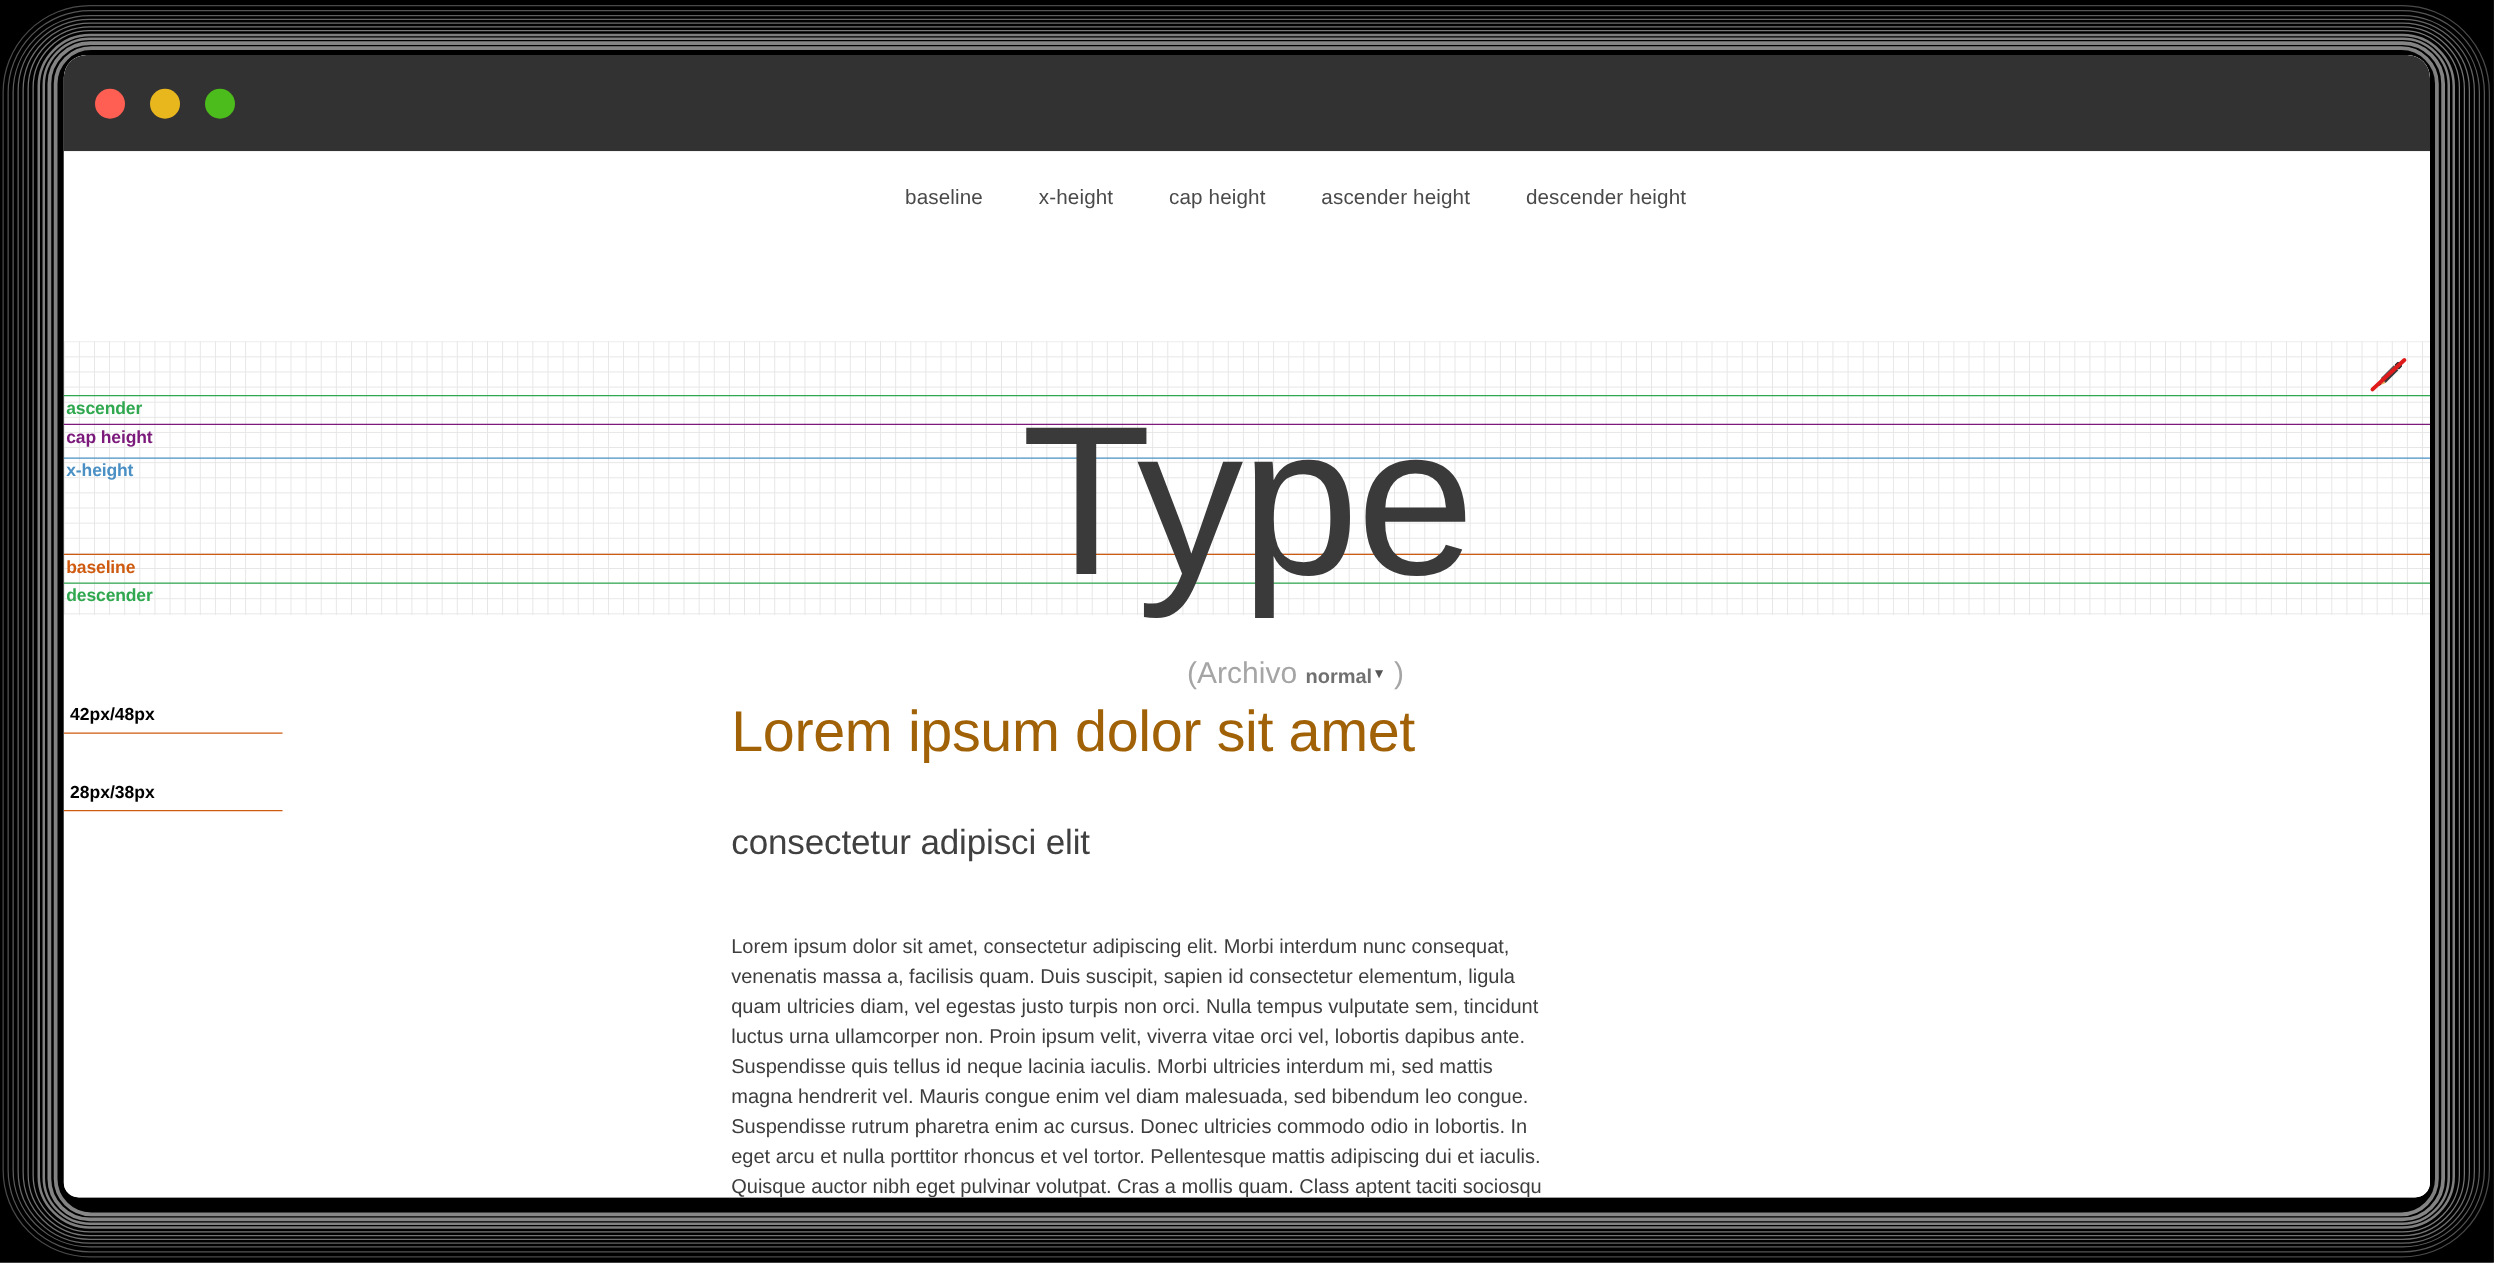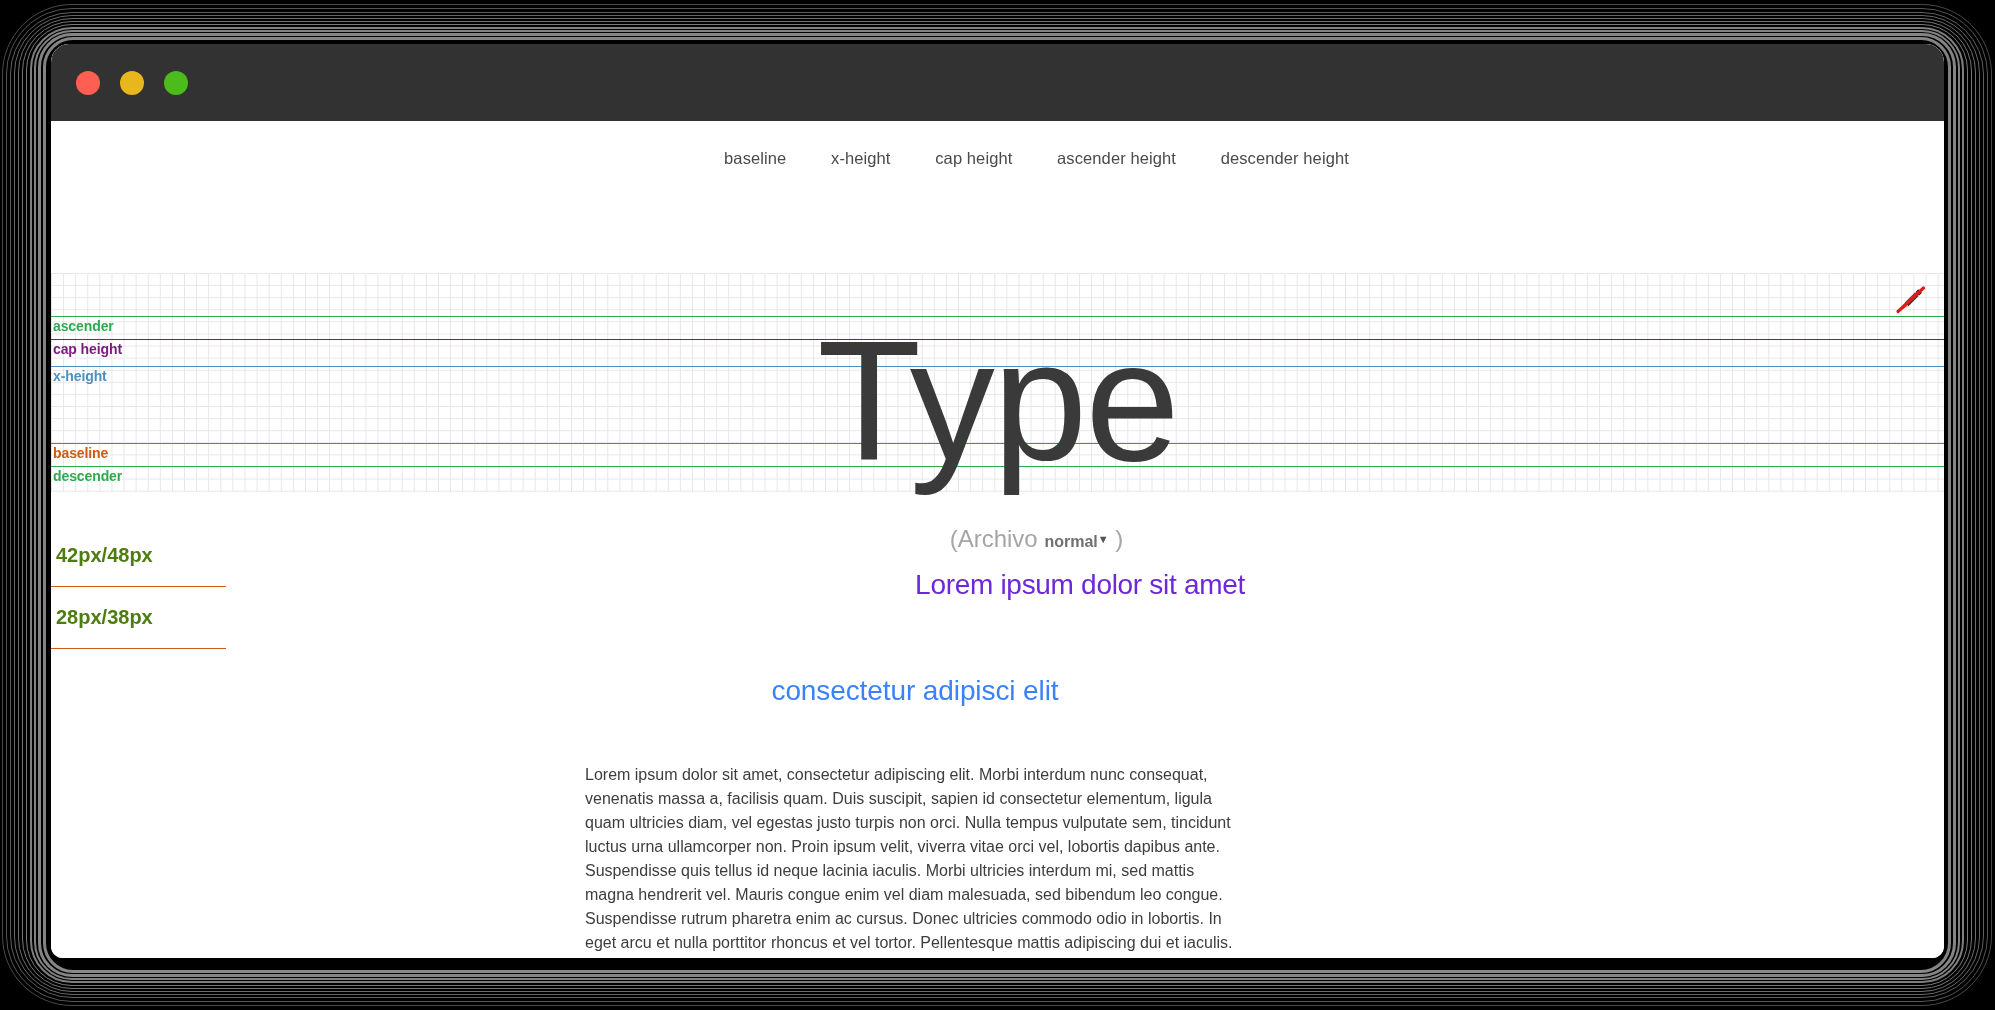--- a/index.html
+++ b/index.html
@@ -166,58 +166,57 @@
     font-size: 11px;
     color: #555;
     vertical-align: 4px;
   }
 
   
   .size-rule { position: absolute; left: 0; width: 175px; }
   .size-rule .size-label {
     position: absolute;
     left: 5px;
-    bottom: 20px;
-    font-size: 20px;
+    bottom: 8px;
+    font-size: 14px;
     font-weight: bold;
-    color: #4d7c0f;
+    color: #000000;
     white-space: nowrap;
   }
   .size-rule .size-underline {
     position: absolute;
     left: 0;
     bottom: 0;
     width: 175px;
     height: 0;
     border-top: 1px solid #cf5b11;
   }
 
   
   #type-block {
     position: absolute;
     left: 534px;
     top: 440px;
     width: 660px;
   }
   #h1-sample {
-    font-size: 28px;
+    font-size: 46px;
     line-height: 48px;
-    color: #6d28d9;
+    color: #a16207;
     font-weight: 400;
-    text-align: right;
+    text-align: left;
     margin: 0;
     letter-spacing: -0.3px;
   }
   #h2-sample {
     font-size: 28px;
     line-height: 38px;
-    color: #3b82f6;
+    color: #404040;
     font-weight: 400;
-    text-align: center;
-    margin: 63px 0 0 0;
+    margin: 46px 0 0 0;
     letter-spacing: -0.1px;
   }
   #body-sample {
     font-size: 16px;
     line-height: 24px;
     color: #3d3d3d;
     margin: 53px 0 0 0;
     text-align: left;
   }
 </style>

